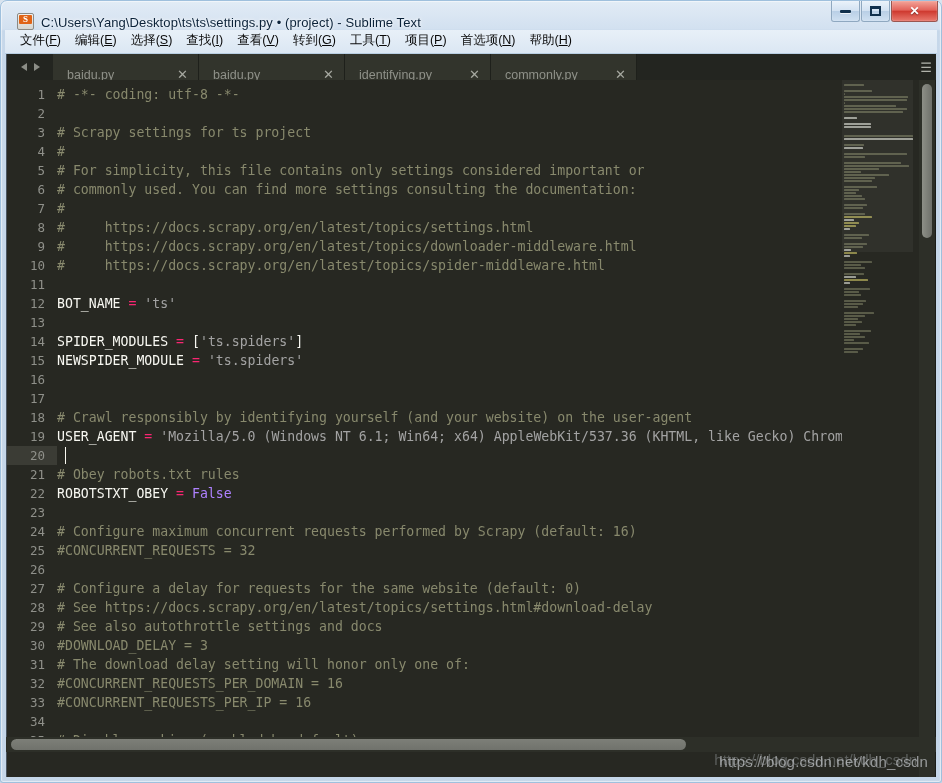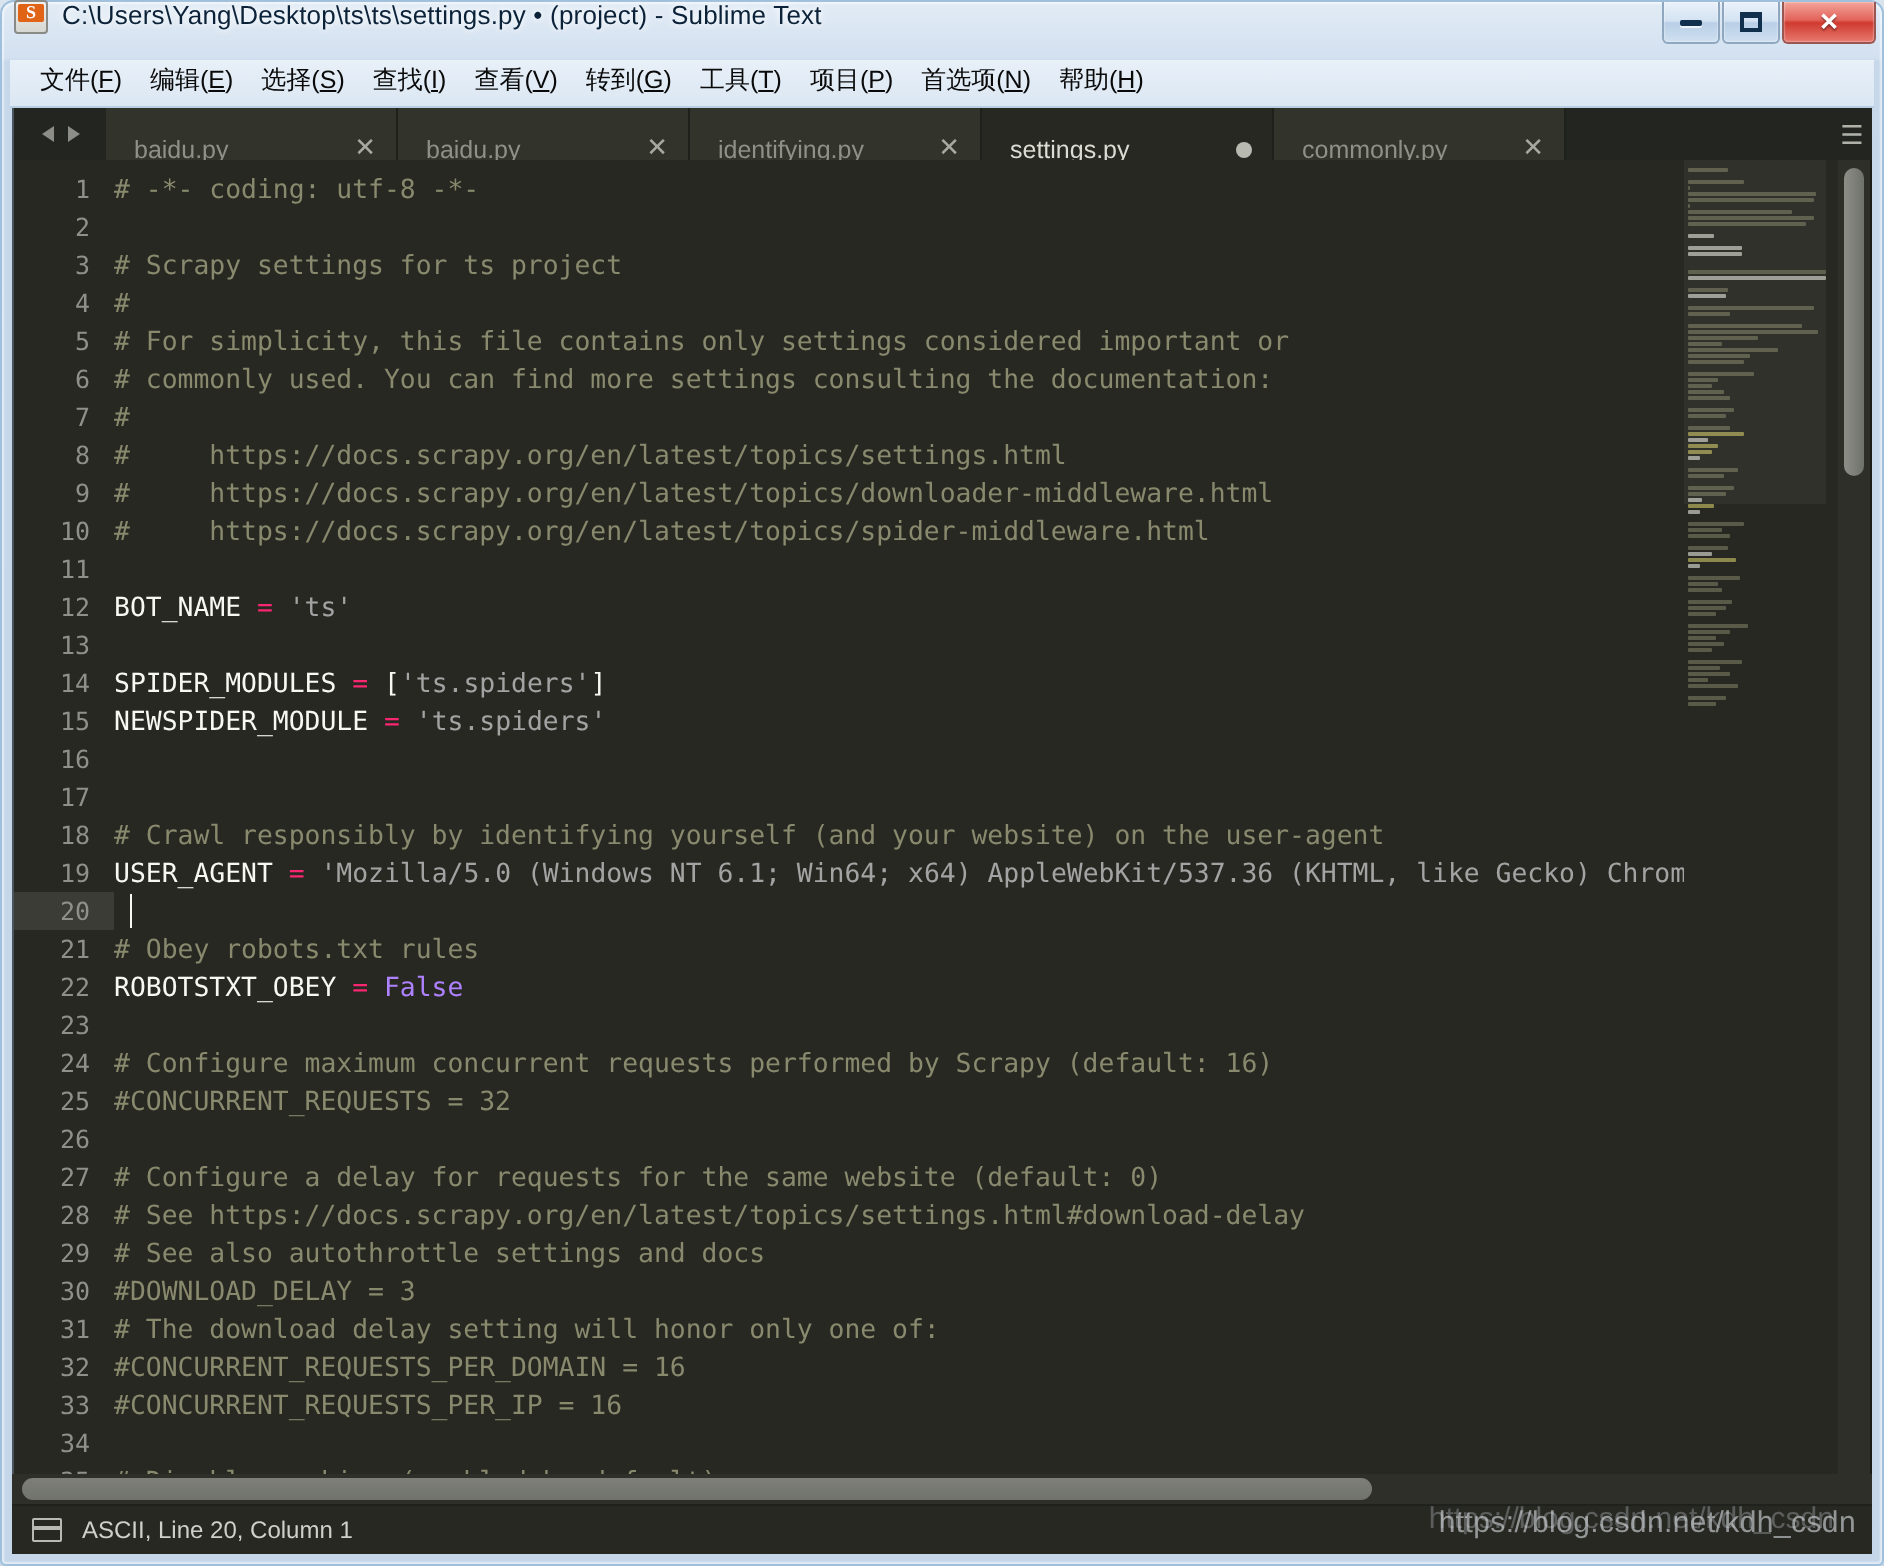--- a/index.html
+++ b/index.html
@@ -35,22 +35,22 @@
     border-radius: 7px 7px 3px 3px;
     box-shadow: inset 0 0 1px 1px rgba(255,255,255,0.55);
     pointer-events: none;
   }
 
   
   #titlebar {
     position: relative;
     height: 30px;
     display: flex;
-    align-items: flex-start;
-    padding-left: 7px;
+    align-items: flex-end;
+    padding-left: 17px;
     z-index: 4;
   }
   #app-icon {
     width: 17px; height: 17px;
     margin-right: 7px;
     border-radius: 2px;
     background: linear-gradient(to bottom, #f0f0ee, #d6d6d2);
     border: 1px solid #8a8a86;
     position: relative;
     flex: 0 0 auto;
@@ -468,24 +468,20 @@
           <span class="tab-close">✕</span>
         </div>
         <div class="tab">
           <span class="tab-label">baidu.py</span>
           <span class="tab-close">✕</span>
         </div>
         <div class="tab">
           <span class="tab-label">identifying.py</span>
           <span class="tab-close">✕</span>
         </div>
-        <div class="tab active">
-          <span class="tab-label">settings.py</span>
-          <span class="tab-dot"></span>
-        </div>
         <div class="tab">
           <span class="tab-label">commonly.py</span>
           <span class="tab-close">✕</span>
         </div>
         <div id="tab-menu">☰</div>
     </div>
 
     <div id="editor-wrap">
 
       <div id="code-region">
@@ -595,20 +591,16 @@
       </div>
 
       <div id="right-strip"></div>
     </div>
   </div>
 
   <div id="hscroll-row">
     <div id="hthumb"></div>
   </div>
 
-  <div id="statusbar">
-    <div id="status-icon"></div>
-    <div id="status-text">ASCII, Line 20, Column 1</div>
-  </div>
 
   <div id="watermark2">https://blog.csdn.net/kdh_csdn</div>
   <div id="watermark">https://blog.csdn.net/kdh_csdn</div>
 </div>
 
 </body></html>

